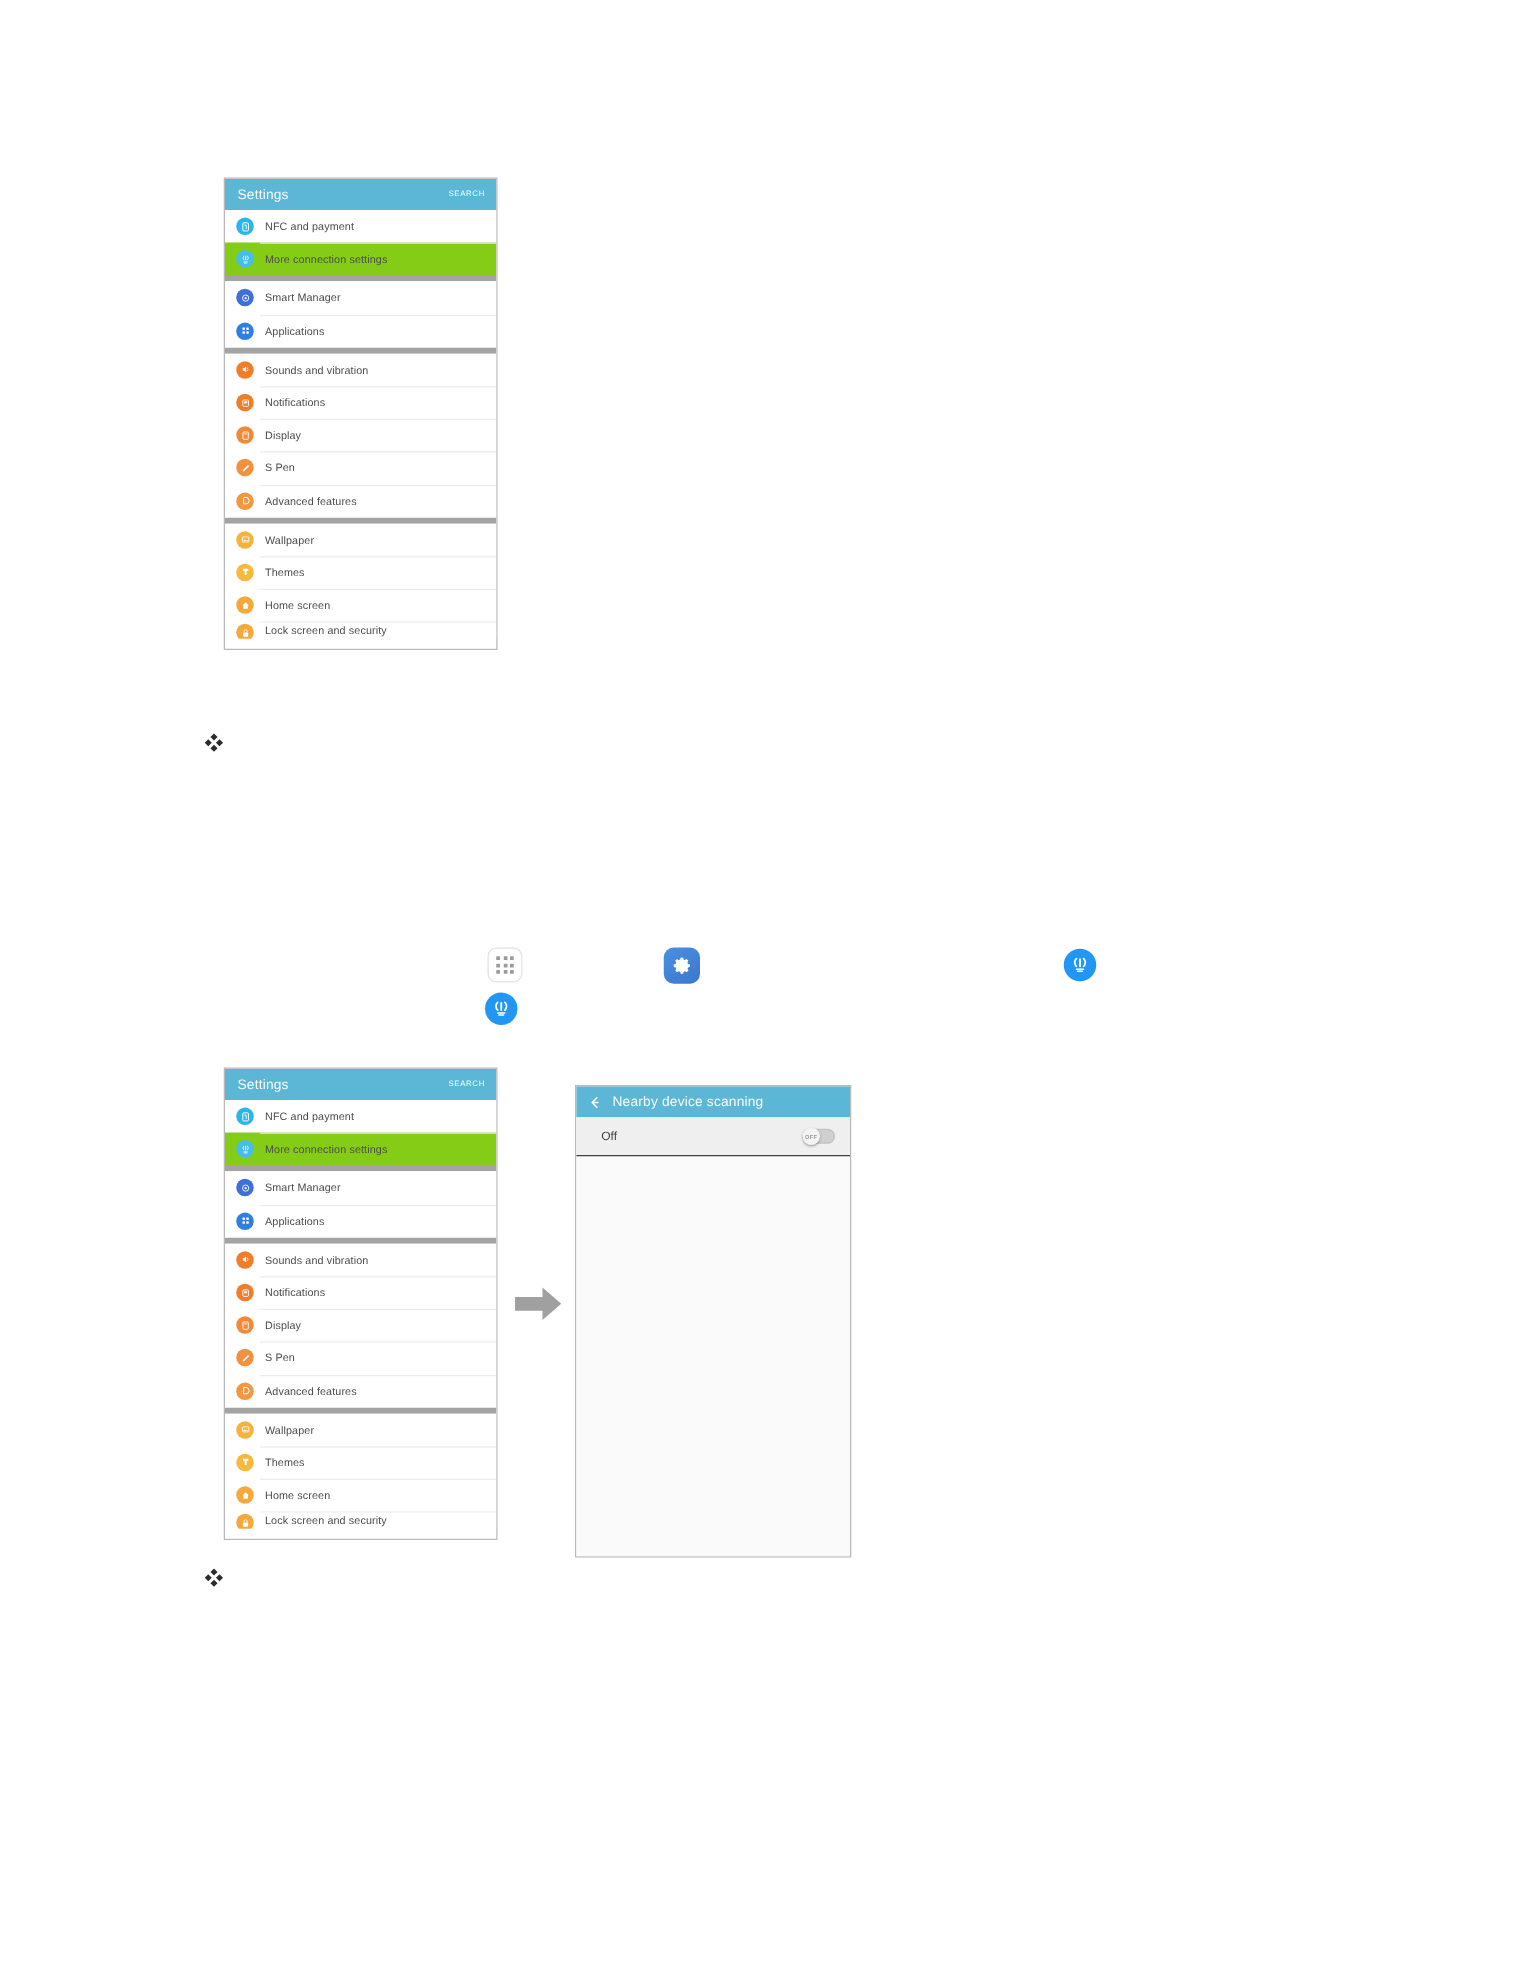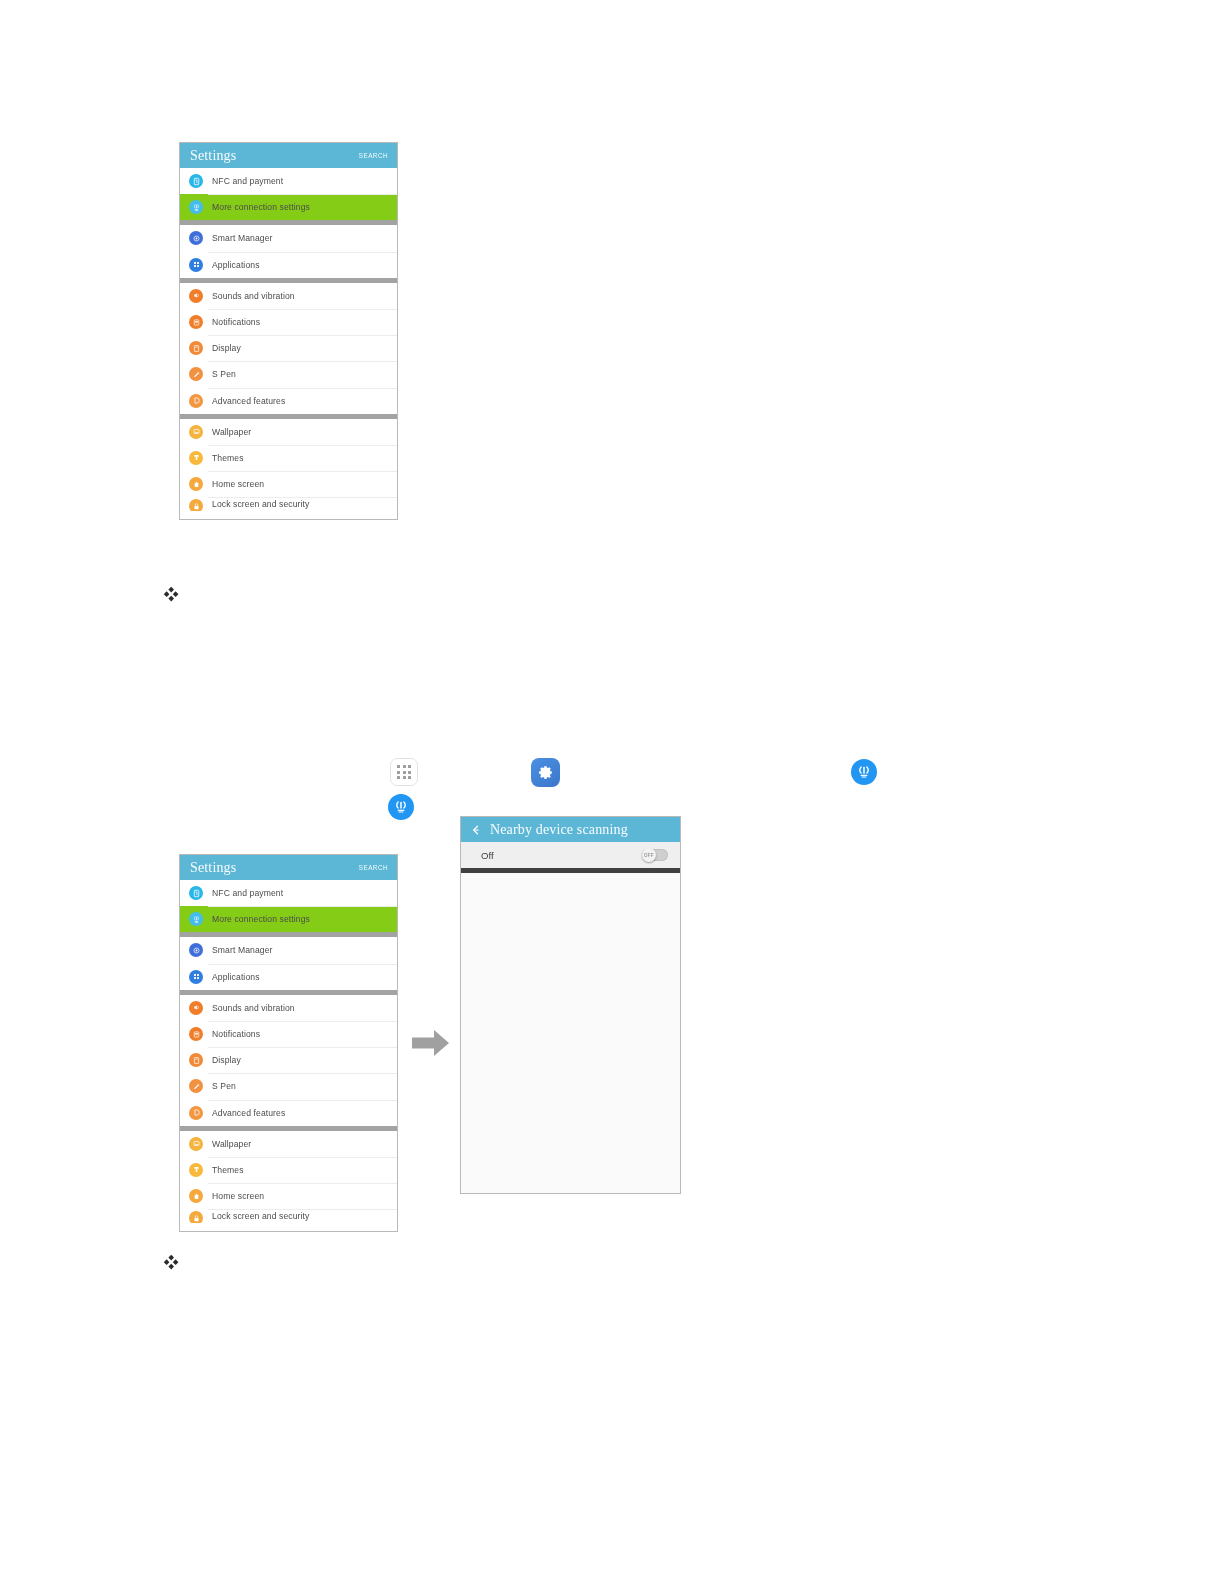--- a/index.html
+++ b/index.html
@@ -19,38 +19,37 @@
   
   .phone-panel {
     position: absolute;
     background: #ffffff;
     border: 1px solid #b9b9b9;
     box-sizing: border-box;
     overflow: hidden;
   }
   .phone-panel.panel-a { left: 179px; top: 142px; width: 219px; height: 378px; }
   .phone-panel.panel-b { left: 179px; top: 854px; width: 219px; height: 378px; }
-  .phone-panel.panel-c { left: 460px; top: 816px; width: 221px; height: 378px; background:#fafafa; }
+  .phone-panel.panel-c { left: 460px; top: 868px; width: 221px; height: 378px; background:#fafafa; }
 
   
   .app-bar {
     height: 25px;
     background: #5bb7d5;
     display: flex;
     align-items: center;
     justify-content: space-between;
     padding: 0 9px 0 10px;
     box-sizing: border-box;
   }
   .app-bar-title {
     color: #ffffff;
-    font-size: 14px;
+    font-size: 11px;
     letter-spacing: .15px;
     opacity: .96;
-    font-family: Liberation Serif, serif;
   }
   .app-bar-action {
     color: #ffffff;
     font-size: 6.3px;
     letter-spacing: .5px;
     opacity: .95;
   }
   .app-bar.detail {
     justify-content: flex-start;
     gap: 8px;
@@ -120,21 +119,21 @@
   
   .detail-body { background:#fafafa; height: 353px; }
   .toggle-row {
     height: 31px;
     background: #efefef;
     display: flex;
     align-items: center;
     justify-content: space-between;
     padding: 0 12px 0 20px;
     box-sizing: border-box;
-    border-bottom: 5px solid #404040;
+    border-bottom: 1px solid #404040;
   }
   .toggle-label {
     font-size: 9.6px;
     color: #3f3f3f;
   }
   .switch {
     width: 26px;
     height: 12px;
     border-radius: 7px;
     background: #cfcfcf;

